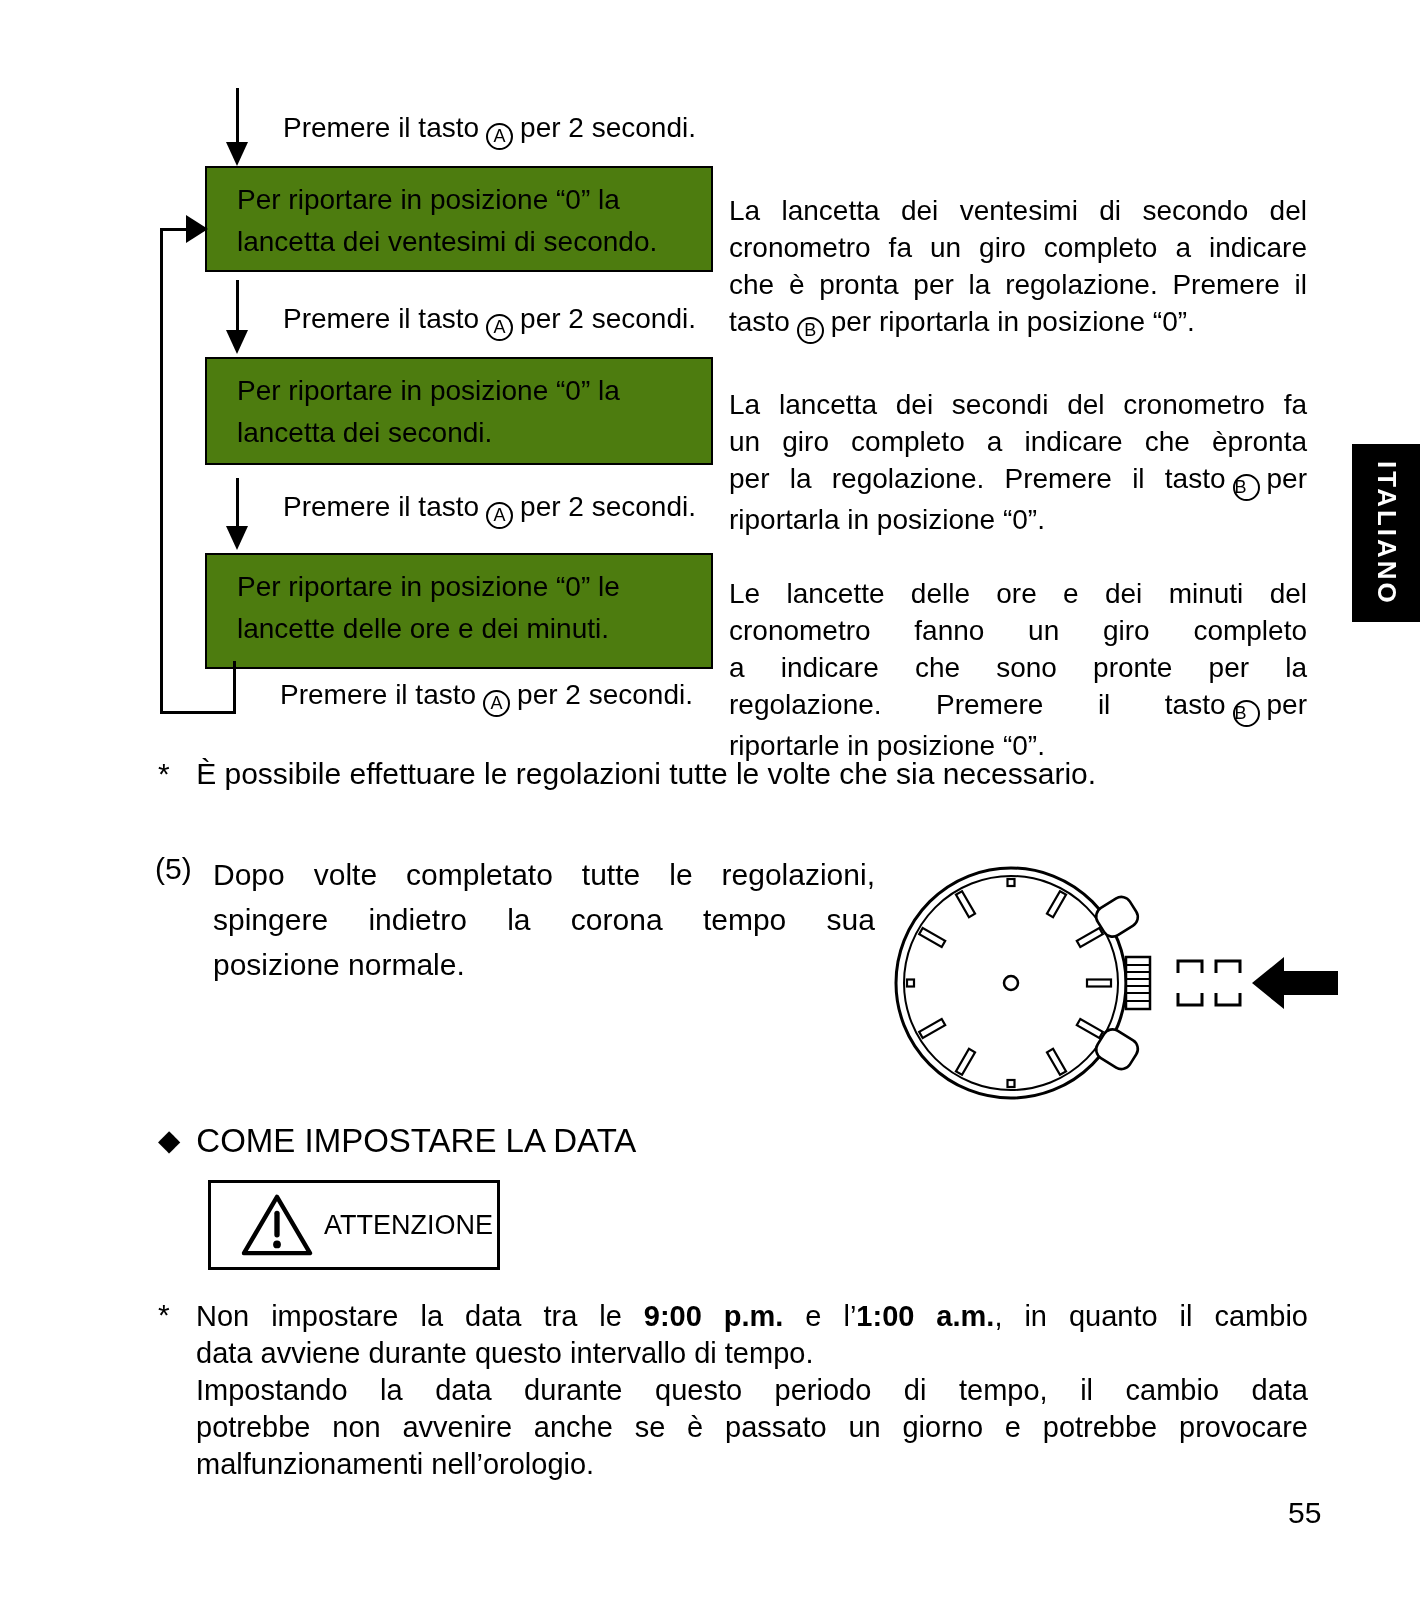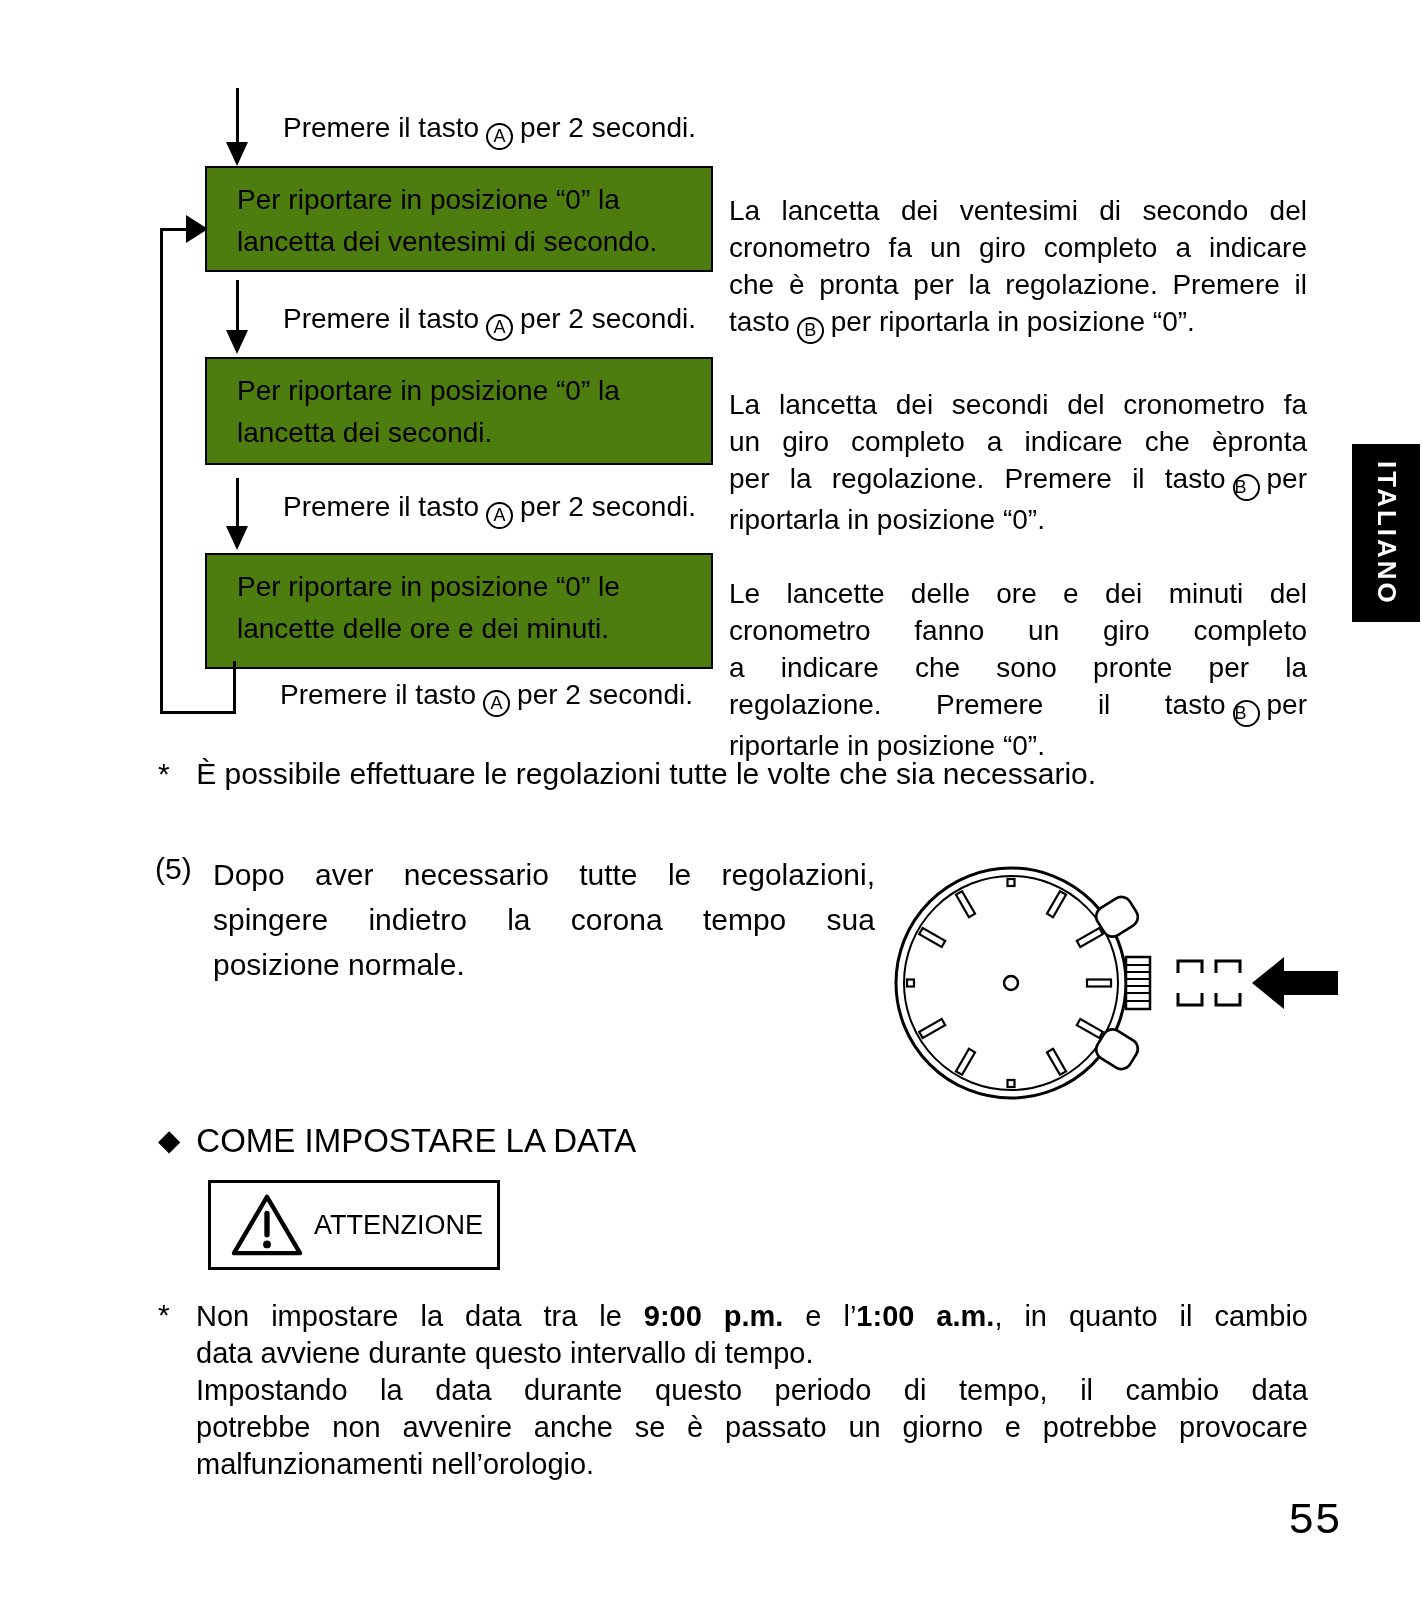--- a/index.html
+++ b/index.html
@@ -30,26 +30,26 @@
     display:flex;align-items:center;justify-content:center;
   }
   
   .star{font-size:30px;}
   .note-adjust-text{font-size:30px;white-space:nowrap;}
   .step5-lines{width:662px;font-size:30px;line-height:45px;}
   .date-heading{font-size:33px;white-space:nowrap;}
   .date-heading .bullet{font-size:29px;margin-right:16px;vertical-align:2px;}
   .warn-box{
     border:3px solid #000;box-sizing:border-box;display:flex;align-items:center;
-    padding-left:19px;background:#fff;
+    padding-left:29px;background:#fff;
   }
   .warn-text{font-size:27px;margin-left:10px;}
   .bottom-note{width:1112px;font-size:29px;line-height:37px;}
   .bottom-note b{font-weight:bold;}
-  .page-num{font-size:44px;font-family:Liberation Mono, monospace;}
+  .page-num{font-size:30px;}
 </style>
 </head>
 <body>
 
 <div class="abs ln" style="left:236px;top:88px;width:3px;height:54px"></div>
 <div class="abs arrow-down" style="left:226px;top:142px"></div>
 <div class="abs flow-label" style="left:283px;top:112px"><span>Premere il tasto</span><span class="circ">A</span><span>per 2 secondi.</span></div>
 
 <div class="abs flow-box" style="left:205px;top:166px;width:508px;height:106px">
   <div class="bl">Per riportare in posizione “0” la</div>
@@ -106,21 +106,21 @@
 <div class="abs lang-tab">ITALIANO</div>
 
 <div class="abs" style="left:158px;top:757px">
   <span class="star">*</span>
   <span class="note-adjust-text" style="margin-left:22px">È possibile effettuare le regolazioni tutte le volte che sia necessario.</span>
 </div>
 
 <div class="abs" style="left:155px;top:852px">
   <span class="abs" style="left:0;top:0;font-size:30px">(5)</span>
   <div class="step5-lines" style="margin-left:58px">
-    <div class="jline">Dopo aver necessario tutte le regolazioni,</div>
+    <div class="jline">Dopo volte completato tutte le regolazioni,</div>
     <div class="jline">spingere indietro la corona tempo sua</div>
     <div class="jline plain">posizione normale.</div>
   </div>
 </div>
 
 <svg class="abs" style="left:878px;top:845px" width="470" height="265" viewBox="0 0 470 265">
 
   <circle cx="133" cy="138" r="115" fill="#fff" stroke="#000" stroke-width="3"></circle>
   <circle cx="133" cy="138" r="107" fill="none" stroke="#000" stroke-width="2"></circle>
 

